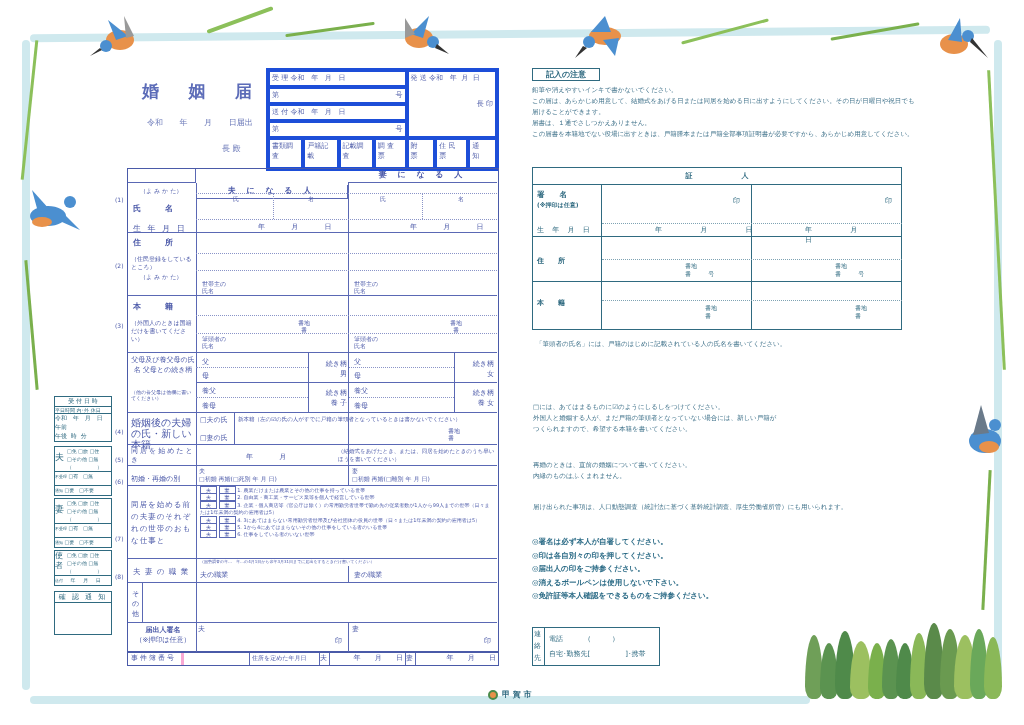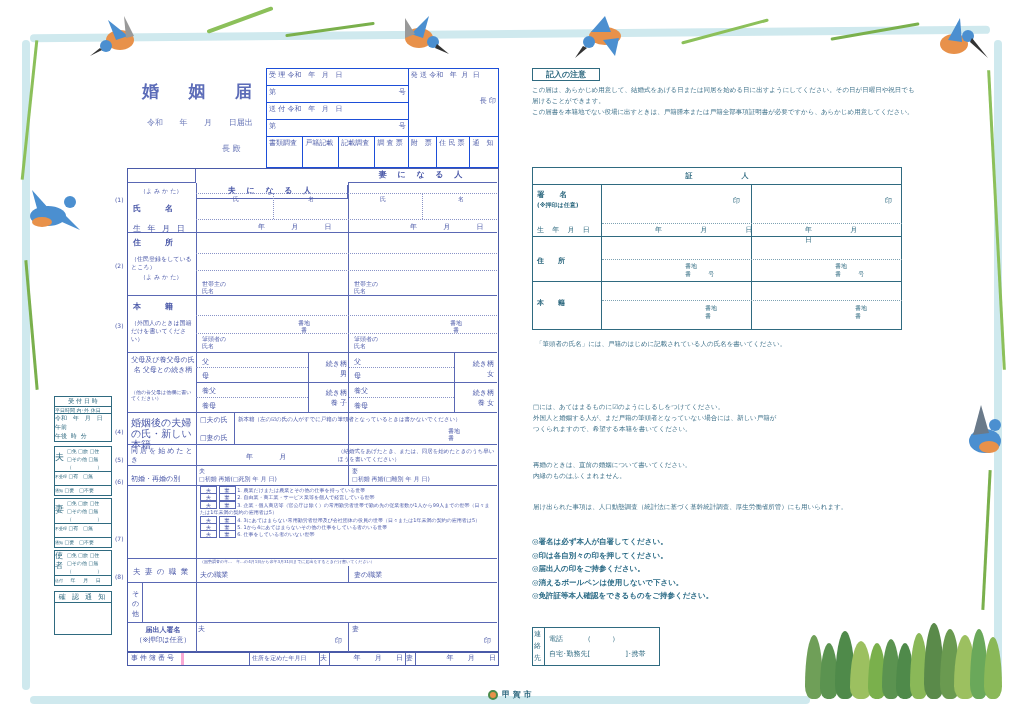--- a/index.html
+++ b/index.html
@@ -2,21 +2,21 @@
 <html><head>
 <meta charset="utf-8">
 <style>
   * { box-sizing: border-box; margin: 0; padding: 0; }
   html, body { width: 1024px; height: 725px; overflow: hidden; background: #ffffff; }
   body { position: relative; font-family: "DejaVu Sans", sans-serif; color: #4a58a8; }
   .abs { position: absolute; }
   .b { border: 1.5px solid #4a5aa8; }
   .tb { border: 1.5px solid #2f6a80; }
   table { border-collapse: collapse; }
-  .ft td { border: 1px solid #1d4ed8; font-size: 7px; color: #5563ac; vertical-align: top; padding: 1px 2px; }
+  .ft td { border: 4px solid #1d4ed8; font-size: 7px; color: #5563ac; vertical-align: top; padding: 1px 2px; }
   .dot { border-bottom: 1px dotted #8a94c8 !important; }
   .dotw { border-bottom: 1px dotted #7fa3b3 !important; }
   .lbl { font-size: 8px; letter-spacing: 4px; }
   .sm { font-size: 6px; }
   .note { font-size: 6.5px; color: #3d7089; line-height: 11px; }
   .bold-note { font-size: 7.5px; color: #2b6b86; font-weight: bold; line-height: 13.5px; }
   .river { position: absolute; background: #cfe9ee; border-radius: 6px; }
   .bird { position: absolute; width: 40px; height: 30px; }
   .tree { position: absolute; bottom: 26px; border-radius: 50% 50% 40% 40% / 80% 80% 20% 20%; }
 </style>
@@ -220,20 +220,21 @@
   <div class="abs" style="left:118px;top:283px;font-size:7px;word-spacing:24px"><span>年</span> <span>月</span></div>
   <div class="abs" style="left:210px;top:278px;width:158px;font-size:5.5px;line-height:8px">（結婚式をあげたとき、または、同居を始めたときのうち早いほうを書いてください）</div>
   <div class="abs" style="left:0;top:296px;width:369px;height:1px;background:#5a68b4"></div>
 
   <div class="abs" style="left:3px;top:305px;font-size:7px">初婚・再婚の別</div>
   <div class="abs" style="left:71px;top:298px;font-size:6px;line-height:8px"><span>夫</span><br><span>□初婚</span> <span>再婚</span>(<span>□死別</span> <span>年</span> <span>月</span> <span>日</span>)</div>
   <div class="abs" style="left:220px;top:296px;width:1px;height:20px;background:#5a68b4"></div>
   <div class="abs" style="left:224px;top:298px;font-size:6px;line-height:8px"><span>妻</span><br><span>□初婚</span> <span>再婚</span>(<span>□離別</span> <span>年</span> <span>月</span> <span>日</span>)</div>
   <div class="abs" style="left:0;top:316px;width:369px;height:1px;background:#5a68b4"></div>
 
+  <div class="abs" style="left:3px;top:330px;width:64px;font-size:7.5px;line-height:12px;letter-spacing:1px">同居を始める前の夫妻のそれぞれの世帯のおもな仕事と</div>
   <div class="abs" style="left:72px;top:318px;width:294px;font-size:5px;line-height:7.4px">
     <div><span style="border:1px solid #5a68b4;padding:0 5px">夫</span> <span style="border:1px solid #5a68b4;padding:0 5px">妻</span> <span>1. 農業だけまたは農業とその他の仕事を持っている世帯</span></div>
     <div><span style="border:1px solid #5a68b4;padding:0 5px">夫</span> <span style="border:1px solid #5a68b4;padding:0 5px">妻</span> <span>2. 自由業・商工業・サービス業等を個人で経営している世帯</span></div>
     <div><span style="border:1px solid #5a68b4;padding:0 5px">夫</span> <span style="border:1px solid #5a68b4;padding:0 5px">妻</span> <span>3. 企業・個人商店等（官公庁は除く）の常用勤労者世帯で勤め先の従業者数が1人から99人までの世帯（日々または1年未満の契約の雇用者は5）</span></div>
     <div><span style="border:1px solid #5a68b4;padding:0 5px">夫</span> <span style="border:1px solid #5a68b4;padding:0 5px">妻</span> <span>4. 3にあてはまらない常用勤労者世帯及び会社団体の役員の世帯（日々または1年未満の契約の雇用者は5）</span></div>
     <div><span style="border:1px solid #5a68b4;padding:0 5px">夫</span> <span style="border:1px solid #5a68b4;padding:0 5px">妻</span> <span>5. 1から4にあてはまらないその他の仕事をしている者のいる世帯</span></div>
     <div><span style="border:1px solid #5a68b4;padding:0 5px">夫</span> <span style="border:1px solid #5a68b4;padding:0 5px">妻</span> <span>6. 仕事をしている者のいない世帯</span></div>
   </div>
   <div class="abs" style="left:0;top:389px;width:369px;height:1px;background:#5a68b4"></div>
 
@@ -307,21 +308,23 @@
       </div>
     <div style="word-spacing:6px"><span style="font-size:4px">送付</span> <span>年</span> <span>月</span> <span>日</span></div>
   </div>
   <div style="border:1.2px solid #2f6a80;margin-top:5px;height:44px">
     <div style="text-align:center;border-bottom:1px solid #2f6a80;font-size:7px;letter-spacing:2px">確 認 通 知</div>
   </div>
 </div>
 
 <div class="abs" style="left:532px;top:68px;width:68px;height:13px;border:1.2px solid #2f6a80;font-size:8px;font-weight:bold;color:#2f6a80;text-align:center">記入の注意</div>
 <div class="abs note" style="left:532px;top:85px;width:385px">
+  <div>鉛筆や消えやすいインキで書かないでください。</div>
   <div>この届は、あらかじめ用意して、結婚式をあげる日または同居を始める日に出すようにしてください。その日が日曜日や祝日でも届けることができます。</div>
+  <div>届書は、１通でさしつかえありません。</div>
   <div>この届書を本籍地でない役場に出すときは、戸籍謄本または戸籍全部事項証明書が必要ですから、あらかじめ用意してください。</div>
 </div>
 
 <div class="abs tb" style="left:532px;top:167px;width:370px;height:163px;font-size:7px;color:#2f6a80">
   <div style="height:17px;line-height:16px;text-align:center;border-bottom:1px solid #2f6a80;font-weight:bold">証　　　　　　　人</div>
   <div class="abs" style="left:68px;top:17px;width:1px;height:144px;background:#2f6a80"></div>
   <div class="abs" style="left:218px;top:17px;width:1px;height:144px;background:#2f6a80"></div>
   <div class="abs" style="left:4px;top:22px;font-weight:bold;font-size:7.5px;width:60px"><span>署　　名</span><br><span style="font-size:6px">(※押印は任意)</span></div>
   <div class="abs" style="left:200px;top:28px">印</div>
   <div class="abs" style="left:352px;top:28px">印</div>

